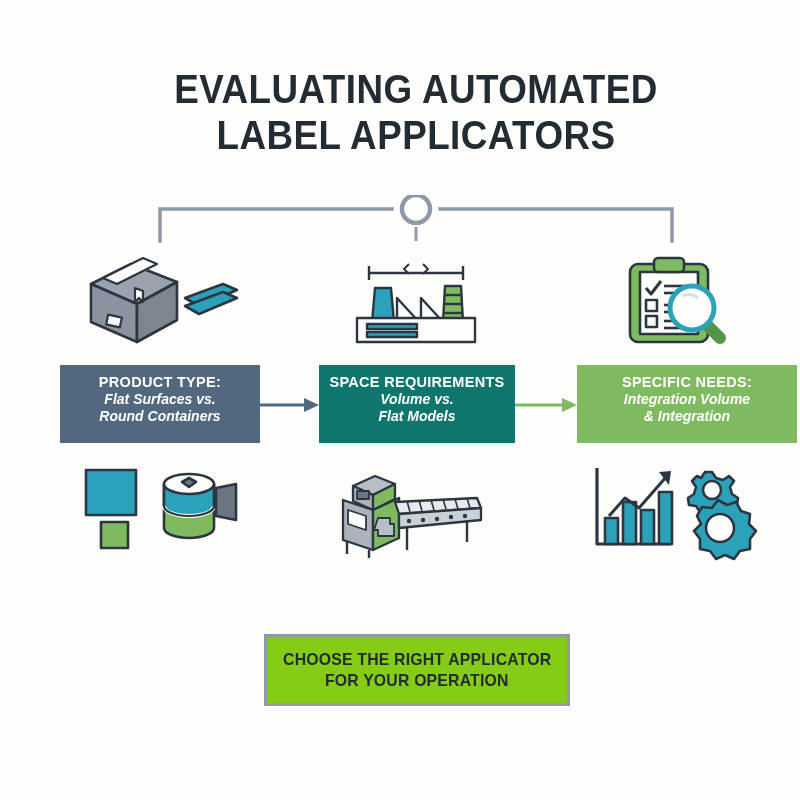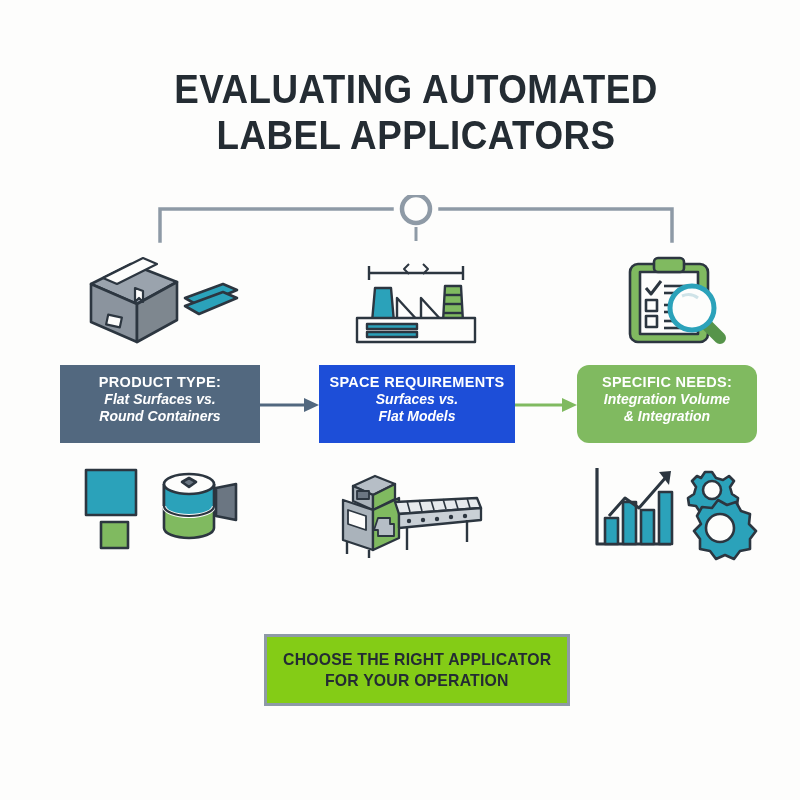--- a/index.html
+++ b/index.html
@@ -105,22 +105,22 @@
     font-family: "Liberation Sans Narrow", "Liberation Sans", sans-serif;
     font-weight: bold;
     font-size: 14px;
     color: #ffffff;
     line-height: 17px;
     text-align: center;
     white-space: nowrap;
     font-style: italic;
   }
   #stage-1 { left: 44px;  width: 200px; background: #52687f; }
-  #stage-2 { left: 303px; width: 196px; background: #1d4ed8; }
-  #stage-3 { left: 561px; width: 180px; background: #80ba60; border-radius: 12px; }
+  #stage-2 { left: 303px; width: 196px; background: #0f766e; }
+  #stage-3 { left: 561px; width: 220px; background: #80ba60; }
 
   .arrow {
     position: absolute;
     top: 396px;
     height: 18px;
   }
   #arrow-1 { left: 244px; width: 60px; }
   #arrow-2 { left: 499px; width: 63px; }
 
   
@@ -226,21 +226,21 @@
   </div>
 
   <div class="stage" id="stage-1">
     <div class="head">PRODUCT TYPE:</div>
     <div class="sub">Flat Surfaces vs.</div>
     <div class="sub">Round Containers</div>
   </div>
 
   <div class="stage" id="stage-2">
     <div class="head">SPACE REQUIREMENTS</div>
-    <div class="sub">Surfaces vs.</div>
+    <div class="sub">Volume vs.</div>
     <div class="sub">Flat Models</div>
   </div>
 
   <div class="stage" id="stage-3">
     <div class="head">SPECIFIC NEEDS:</div>
     <div class="sub">Integration Volume</div>
     <div class="sub">&amp; Integration</div>
   </div>
 
   <div class="arrow" id="arrow-1">

